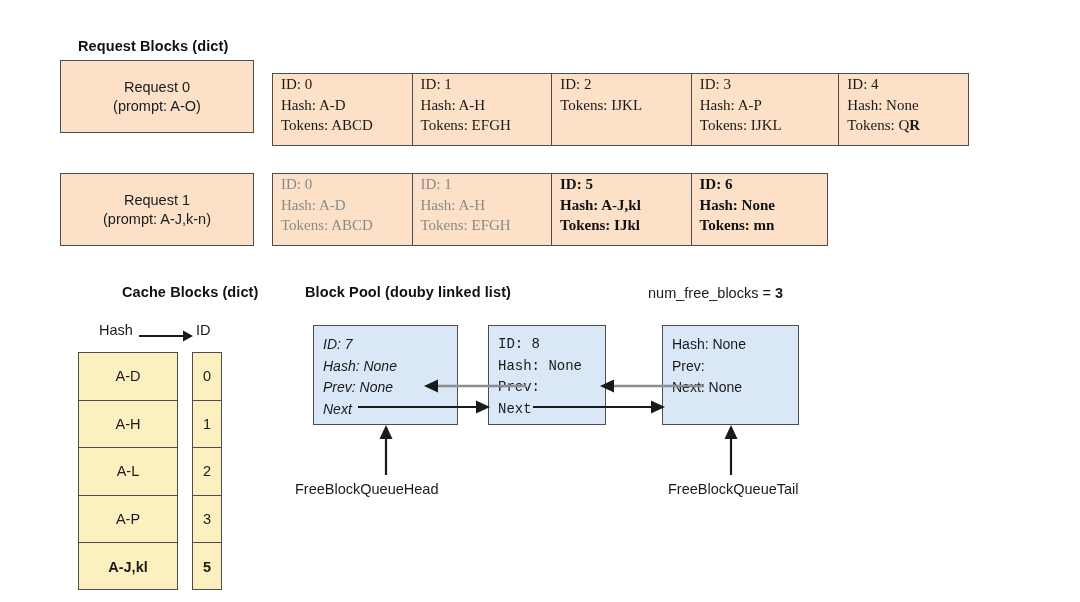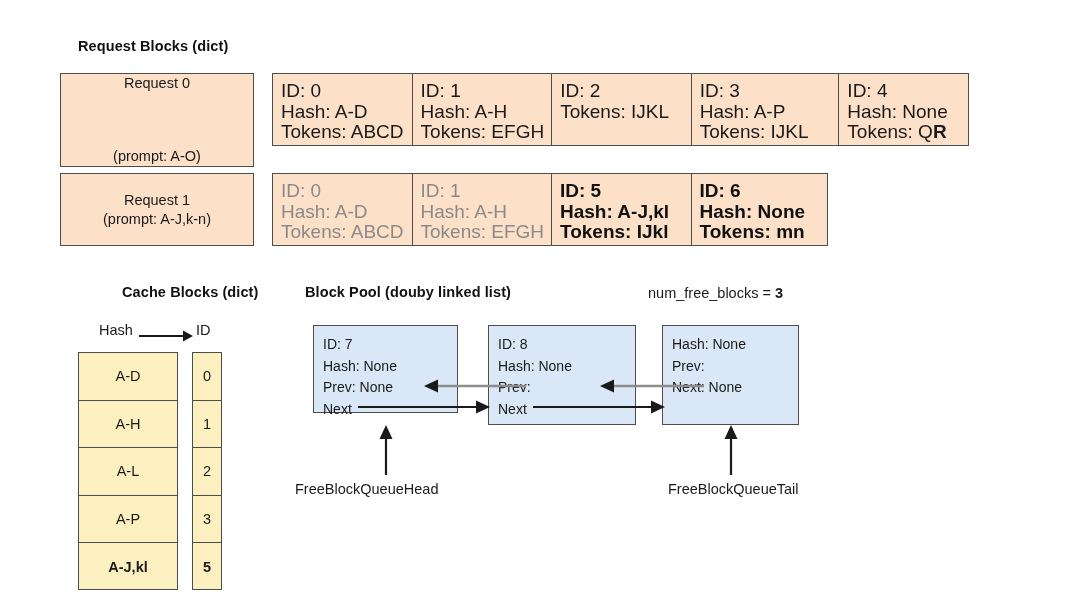--- a/index.html
+++ b/index.html
@@ -27,24 +27,25 @@
   .req-label{
     display:flex;flex-direction:column;align-items:center;justify-content:center;
     font-size:14.5px;line-height:19px;color:#1a1a1a;text-align:center;
   }
   .blockrow{
     display:flex;box-sizing:border-box;border:1.6px solid #4d4d4d;background:#fce0c8;
   }
   .blockrow .cell{
     box-sizing:border-box;
     border-right:1.6px solid #4d4d4d;
-    padding:7px 0 0 8px;
-    font-size:19px;line-height:20.5px;
+    padding:0 0 0 8px;
+    font-size:15px;line-height:20.5px;
     white-space:nowrap;
     color:#1a1a1a;
+    font-family:Liberation Serif, serif;
   }
   .blockrow .cell:last-child{border-right:none;}
   .cell.dim{color:#8a8a8a;}
   .cell.bold{font-weight:bold;color:#111;}
   .semi-bold{font-weight:bold;}
 
   
   .hashcol,.idcol{
     box-sizing:border-box;border:1.6px solid #4d4d4d;background:#fdf0c0;
   }
@@ -67,21 +68,21 @@
   .ptr-label{font-size:14.5px;color:#1a1a1a;white-space:nowrap;}
   .nfb{font-size:14.5px;color:#1a1a1a;white-space:nowrap;}
   .nfb b{font-weight:bold;}
   svg{display:block;overflow:visible;}
 </style>
 </head>
 <body>
 
 <div class="abs sec-title" style="left:78px;top:38px;">Request Blocks (dict)</div>
 
-<div class="abs orange-box req-label" style="left:60px;top:73px;width:194px;height:94px;justify-content:space-between;">
+<div class="abs orange-box req-label" style="left:60px;top:60px;width:194px;height:73px;">
   <div>Request 0</div>
   <div>(prompt: A-O)</div>
 </div>
 
 <div class="abs blockrow" style="left:272px;top:73px;width:697px;height:73px;">
   <div class="cell" style="width:140px;">
     <div>ID: 0</div>
     <div>Hash: A-D</div>
     <div>Tokens: ABCD</div>
   </div>
@@ -157,28 +158,28 @@
   <div class="trow" style="height:47.6px;">1</div>
   <div class="trow" style="height:47.6px;">2</div>
   <div class="trow" style="height:47.6px;">3</div>
   <div class="trow bold" style="height:47.6px;">5</div>
 </div>
 
 <div class="abs sec-title" style="left:305px;top:284px;">Block Pool (douby linked list)</div>
 
 <div class="abs nfb" style="left:648px;top:285px;"><span>num_free_blocks = </span><b>3</b></div>
 
-<div class="abs blue-box" style="left:313px;top:325px;width:145px;height:88px;">
+<div class="abs blue-box" style="left:313px;top:325px;width:145px;height:100px;font-style:italic;">
   <div>ID: 7</div>
   <div>Hash: None</div>
   <div>Prev: None</div>
   <div>Next</div>
 </div>
 
-<div class="abs blue-box" style="left:488px;top:325px;width:148px;height:100px;">
+<div class="abs blue-box" style="left:488px;top:325px;width:118px;height:100px;font-family:Liberation Mono, monospace;">
   <div>ID: 8</div>
   <div>Hash: None</div>
   <div>Prev:</div>
   <div>Next</div>
 </div>
 
 <div class="abs blue-box" style="left:662px;top:325px;width:137px;height:100px;">
   <div>Hash: None</div>
   <div>Prev:</div>
   <div>Next: None</div>

